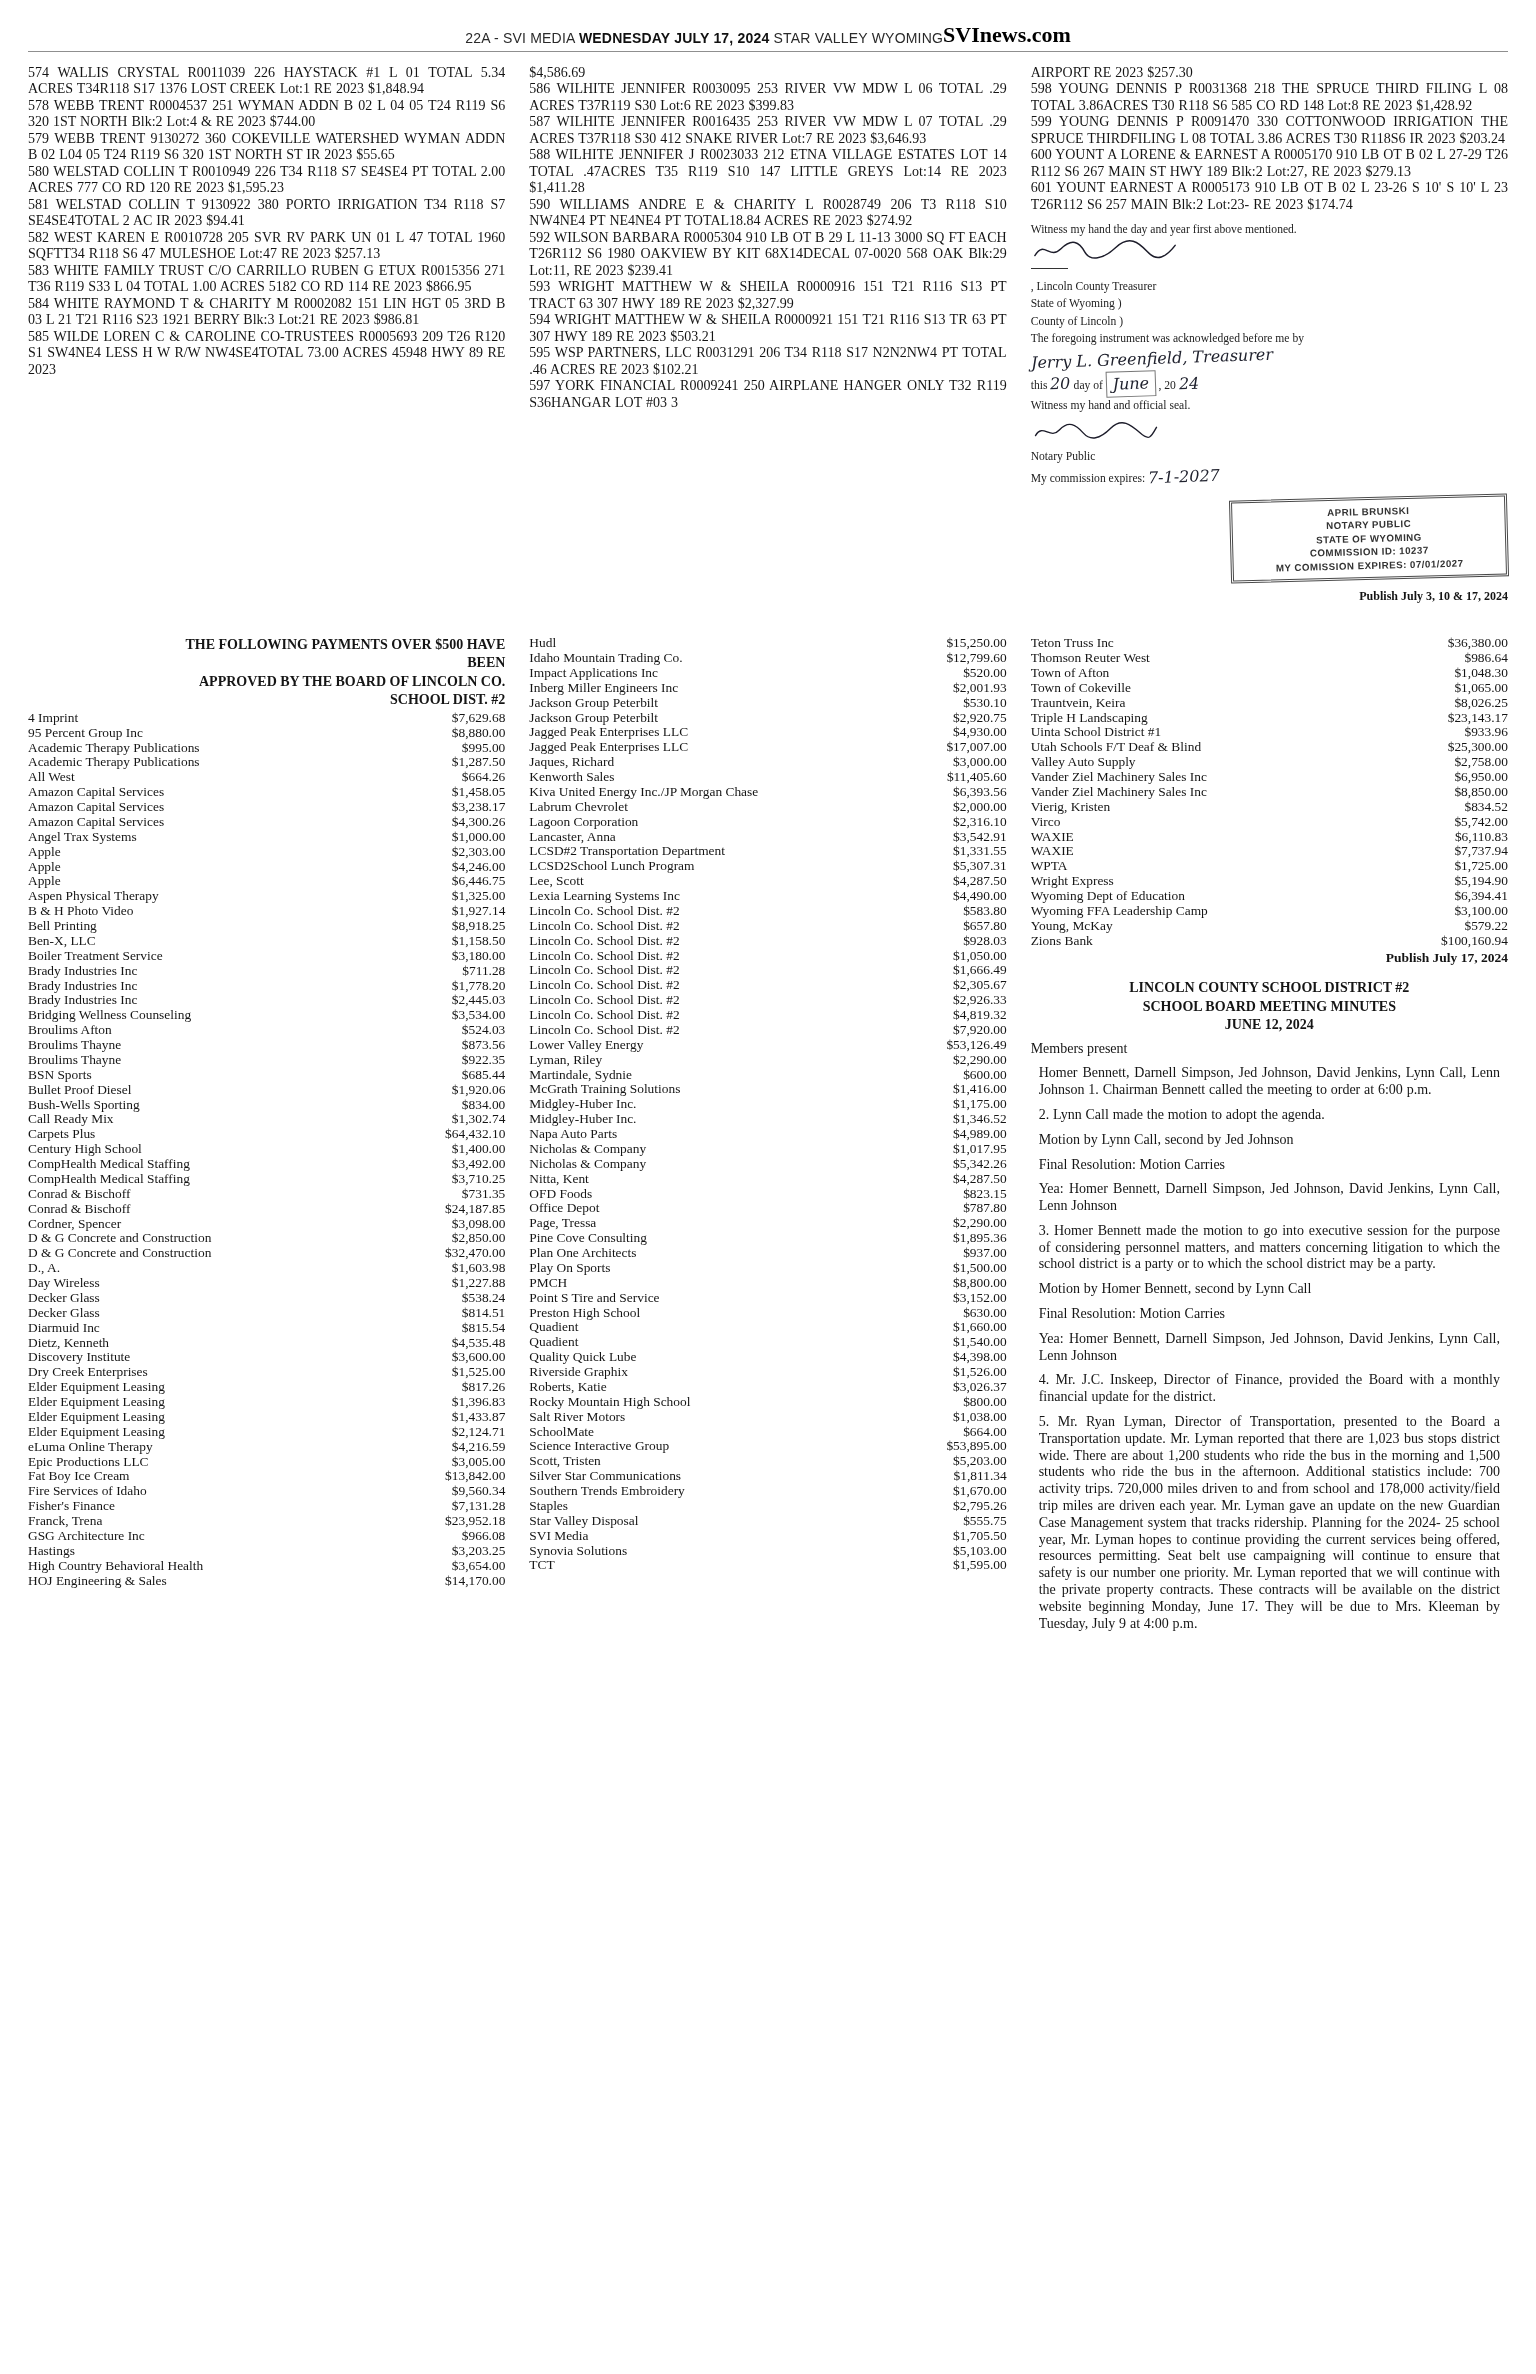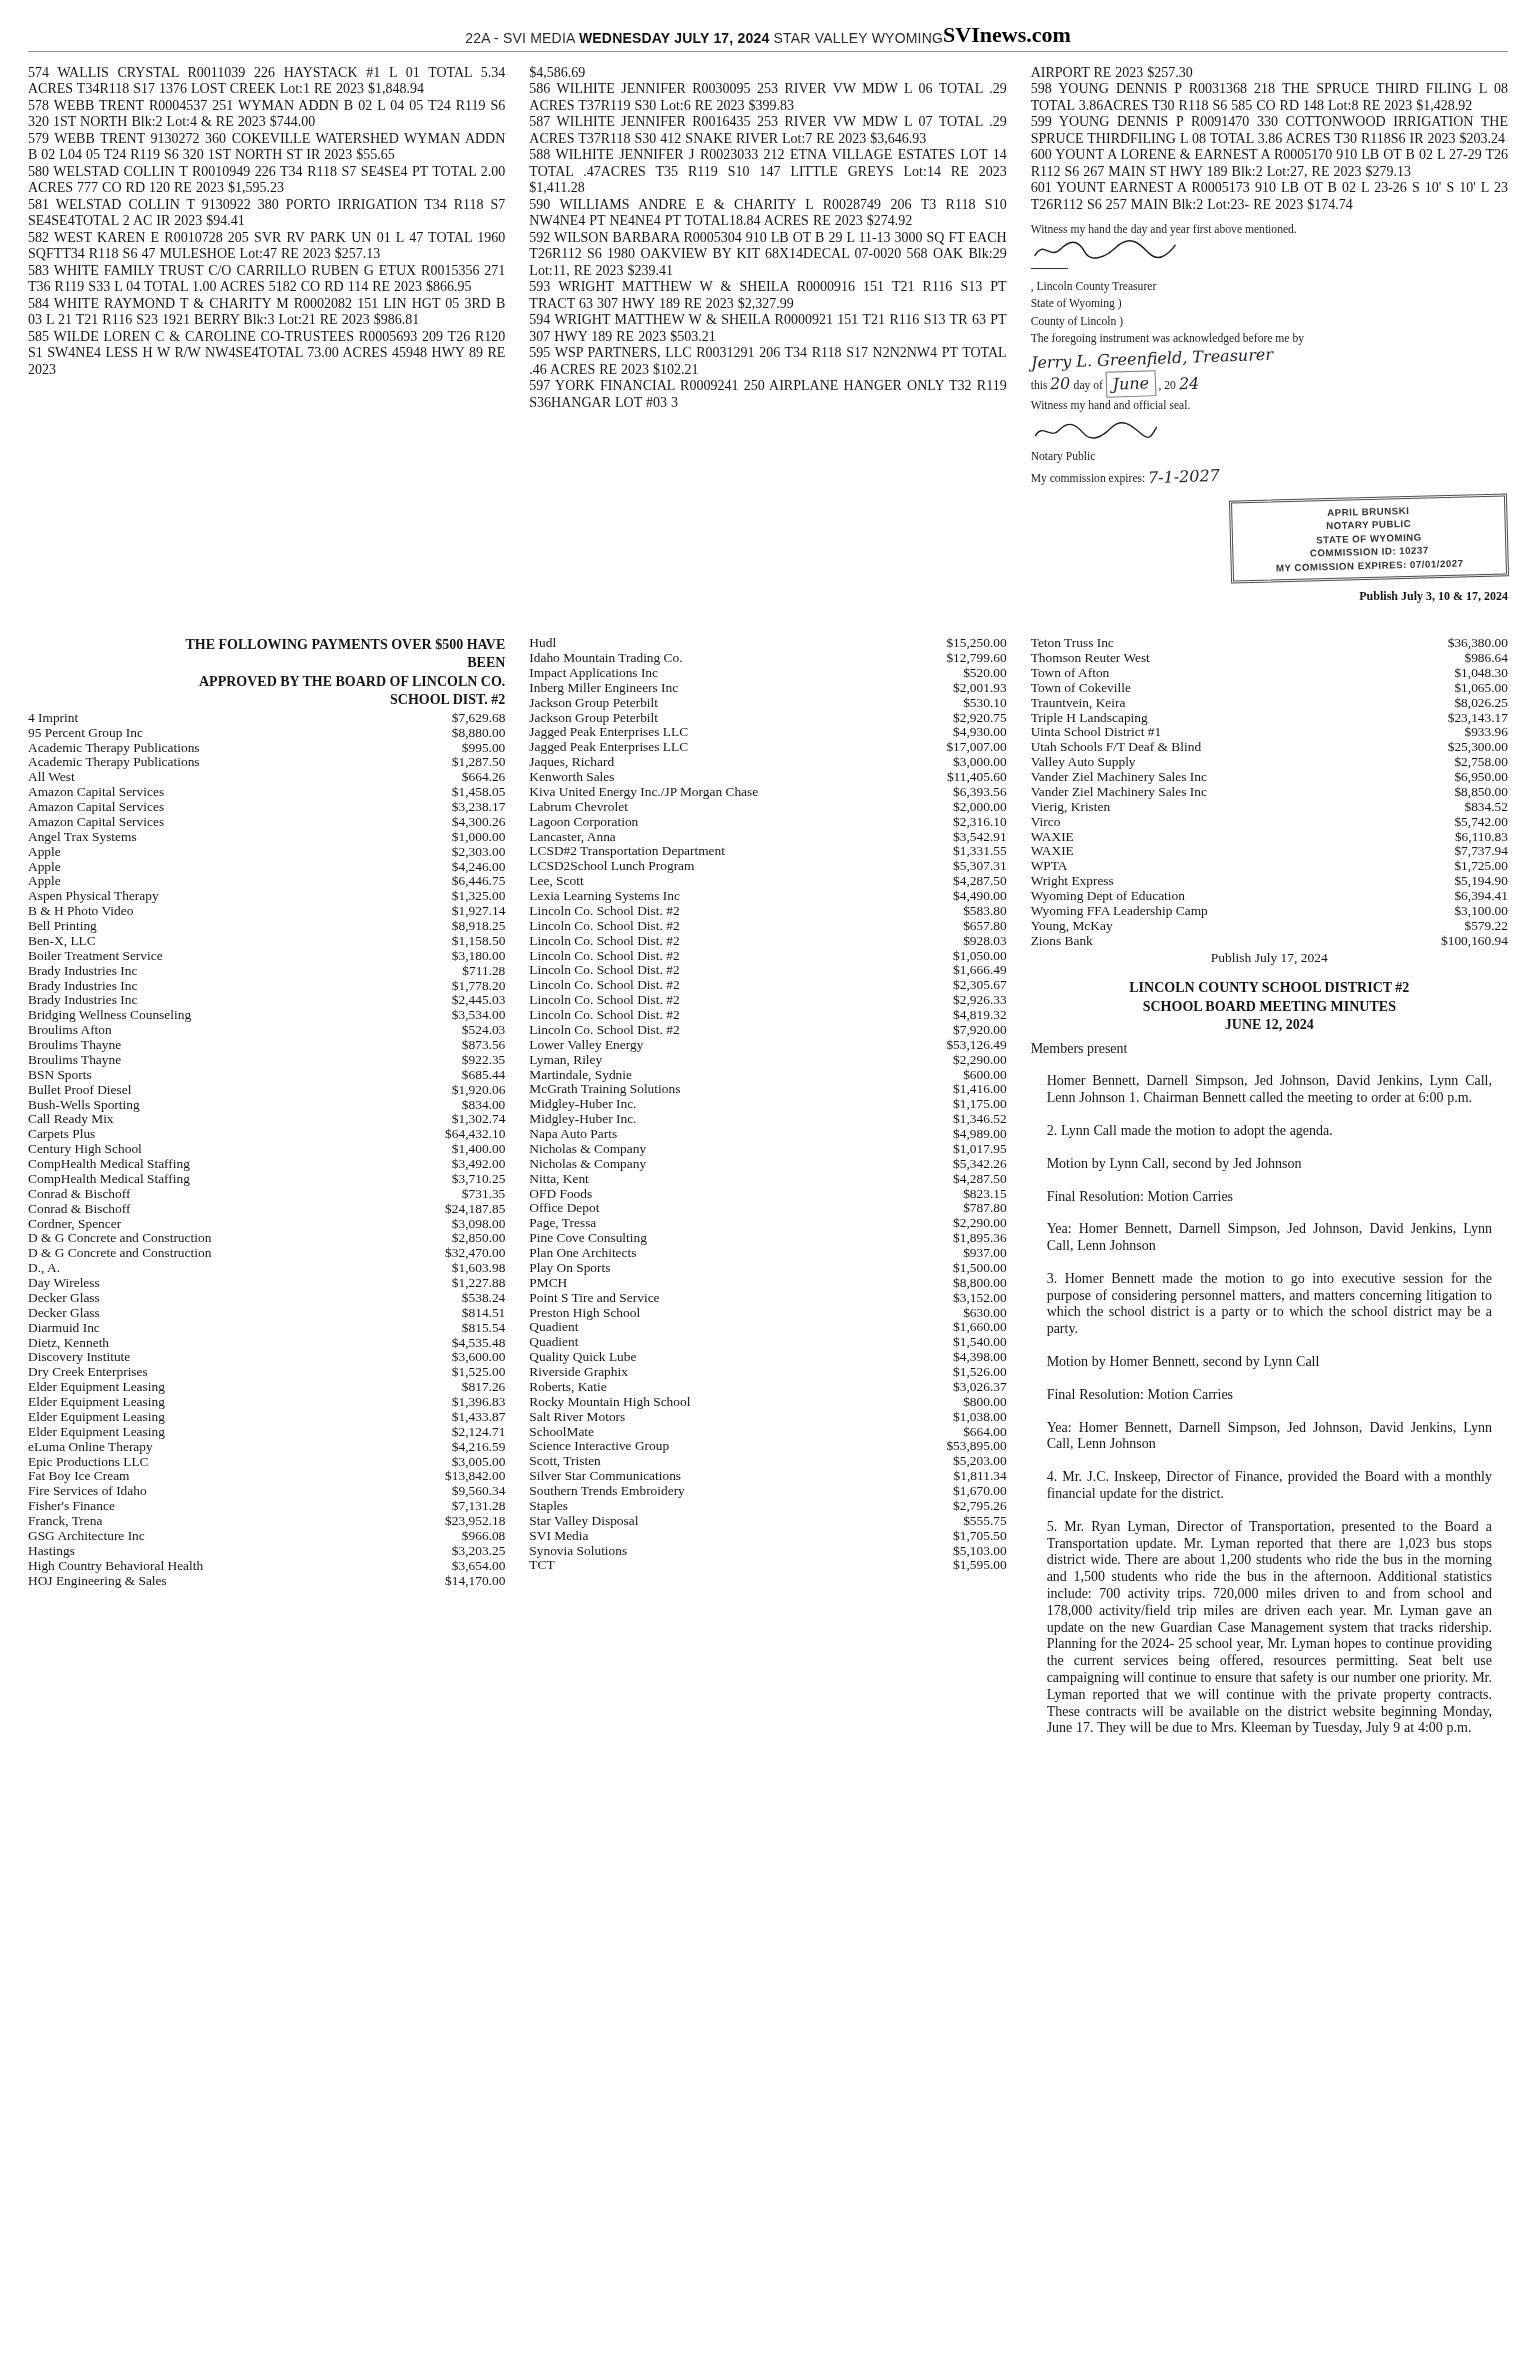--- a/index.html
+++ b/index.html
@@ -70,30 +70,30 @@
   .head-line {
     text-align:right; font-weight:bold; font-size:14px; line-height:1.3;
   }
   .pay-row {
     display:flex; justify-content:space-between; align-items:baseline;
     font-size:13.4px; line-height:1.11;
   }
   .pay-name { white-space:nowrap; overflow:hidden; padding-right:7.4px; }
   .pay-amt  { white-space:nowrap; text-align:right; }
   .pay-publish {
-    margin:1.9px 0 13px 0; text-align:center; font-weight:normal; font-size:13.5px;
+    margin:1.9px 0 13px 0; text-align:right; font-weight:bold; font-size:13.5px;
   }
 
   
   .min-title-line {
     text-align:center; font-weight:bold; font-size:14px; line-height:1.3;
   }
   .min-members { margin:6.5px 0 0 0; font-size:14px; line-height:1.2; }
   .min-para {
-    margin:16px; font-size:14px; line-height:1.2;
+    margin:8px; font-size:14px; line-height:1.2;
     text-align:justify; word-spacing:0.3px;
   }
 </style>
 </head>
 <body>
 
 <div class="page">
 
   <div class="header">
     <div class="header-left">

